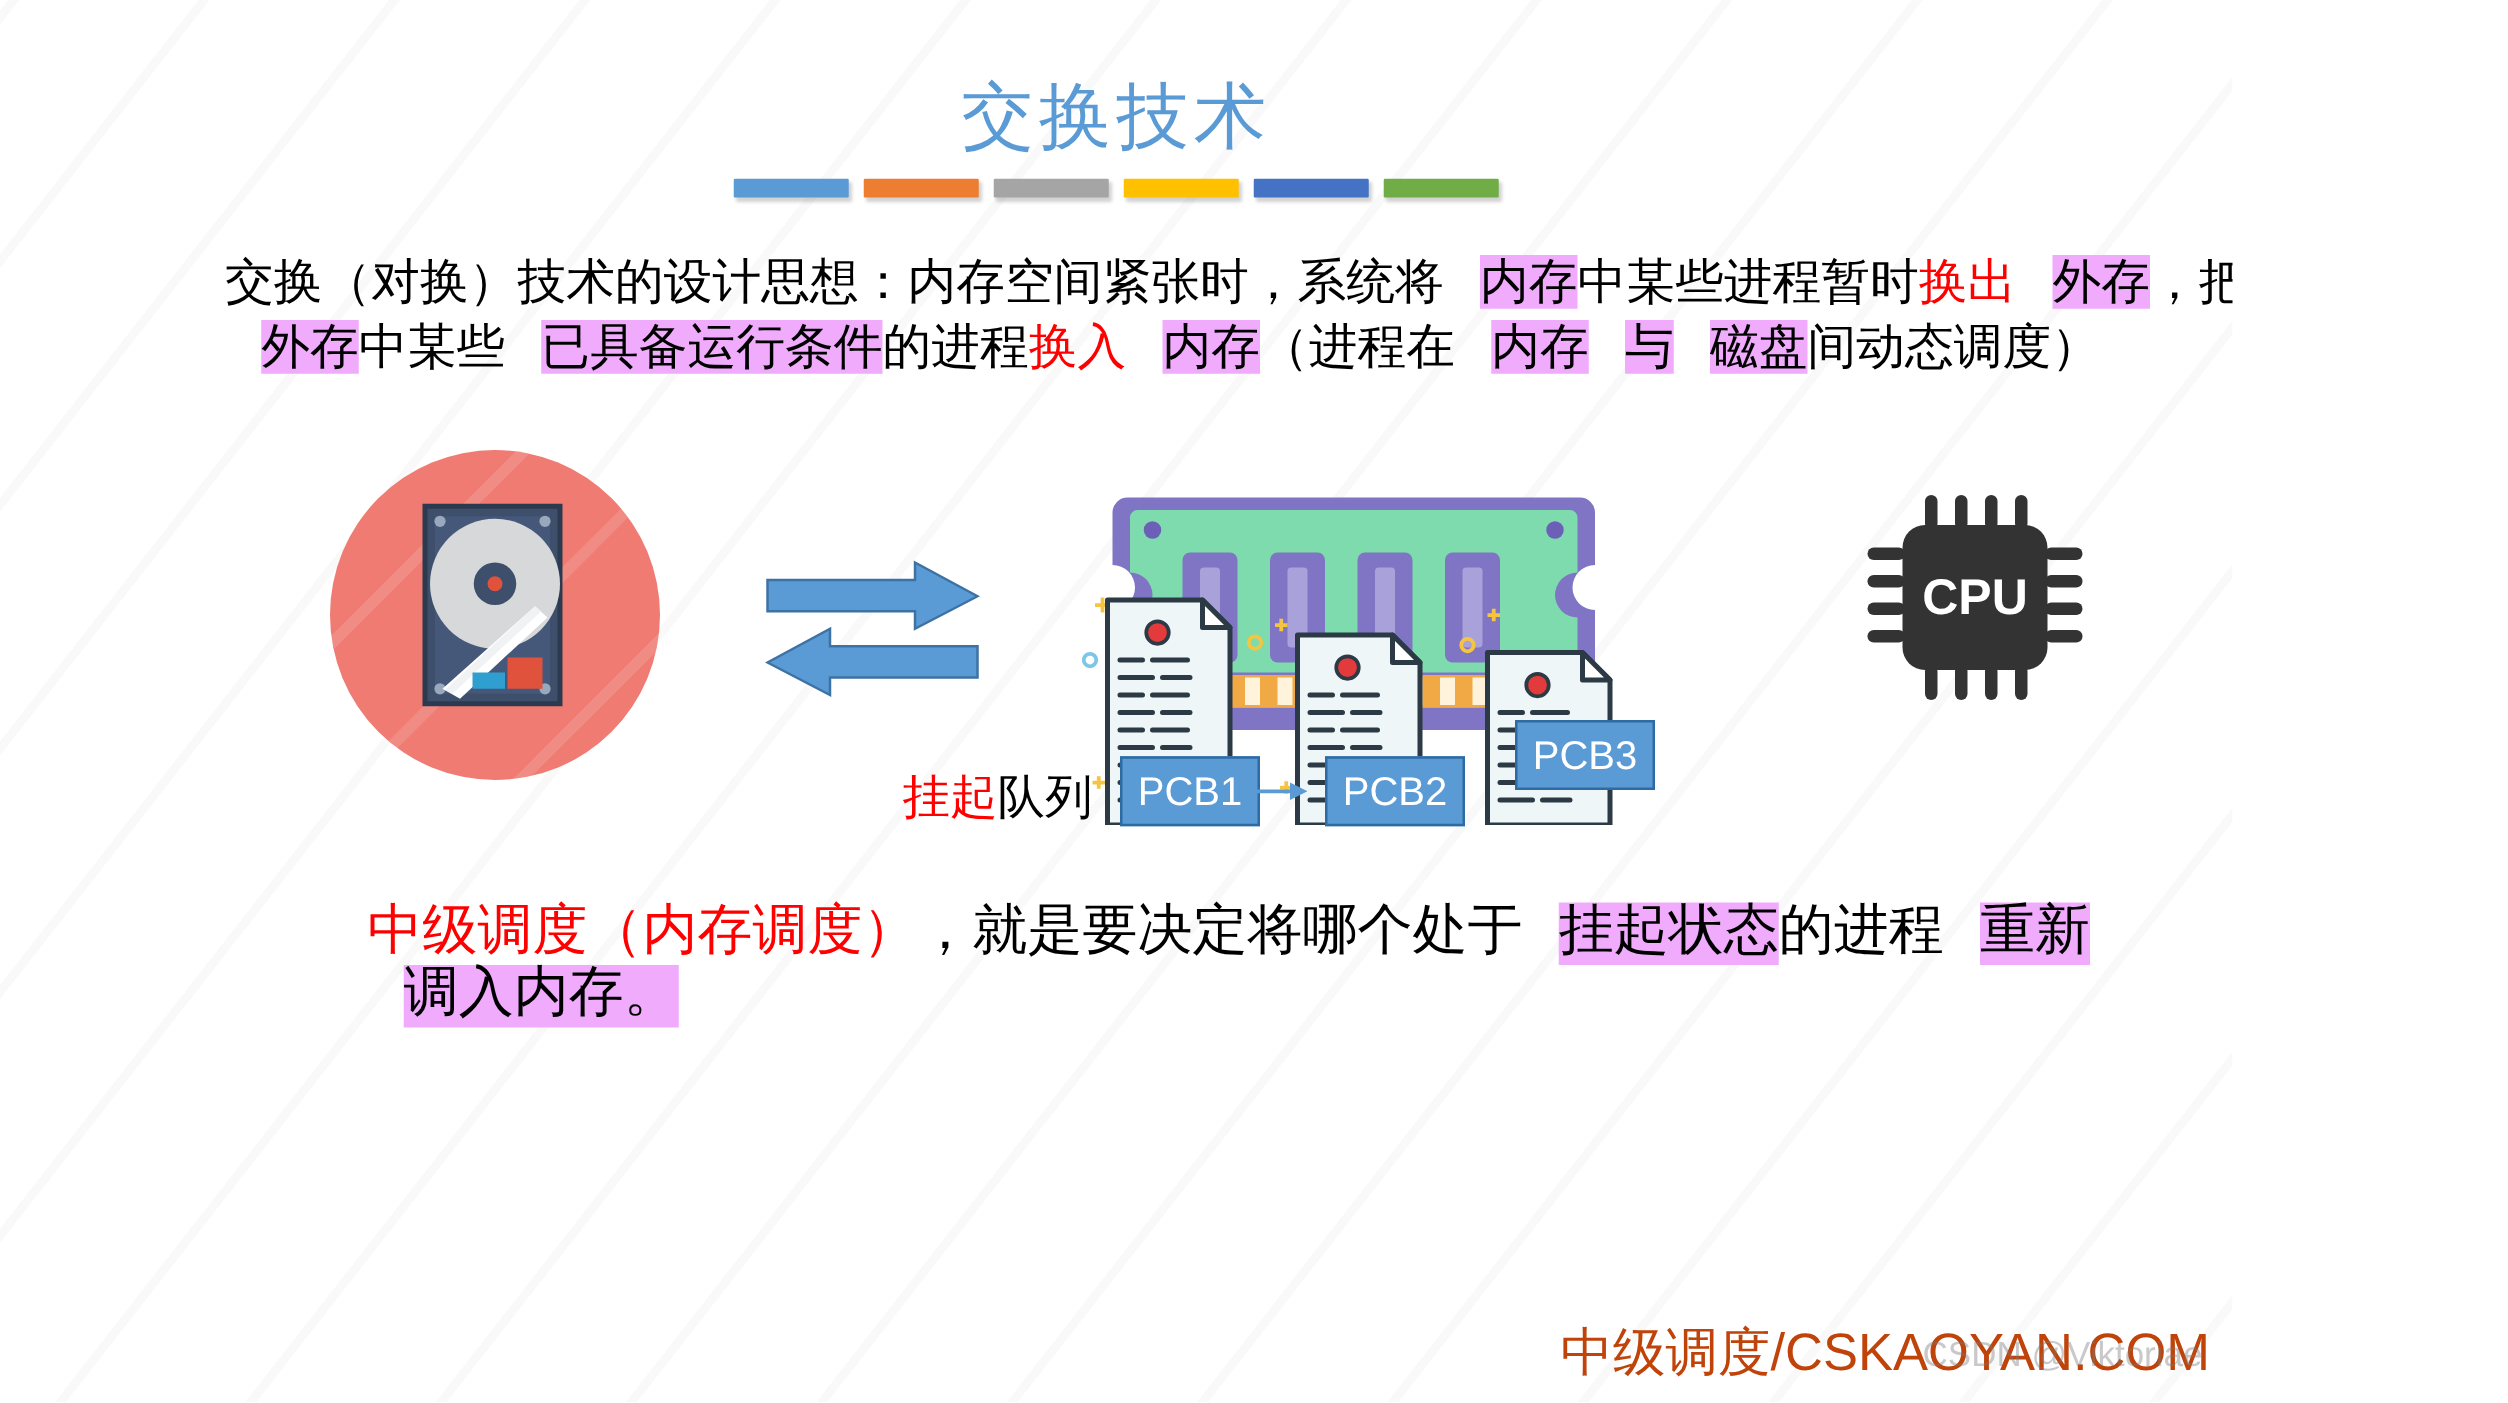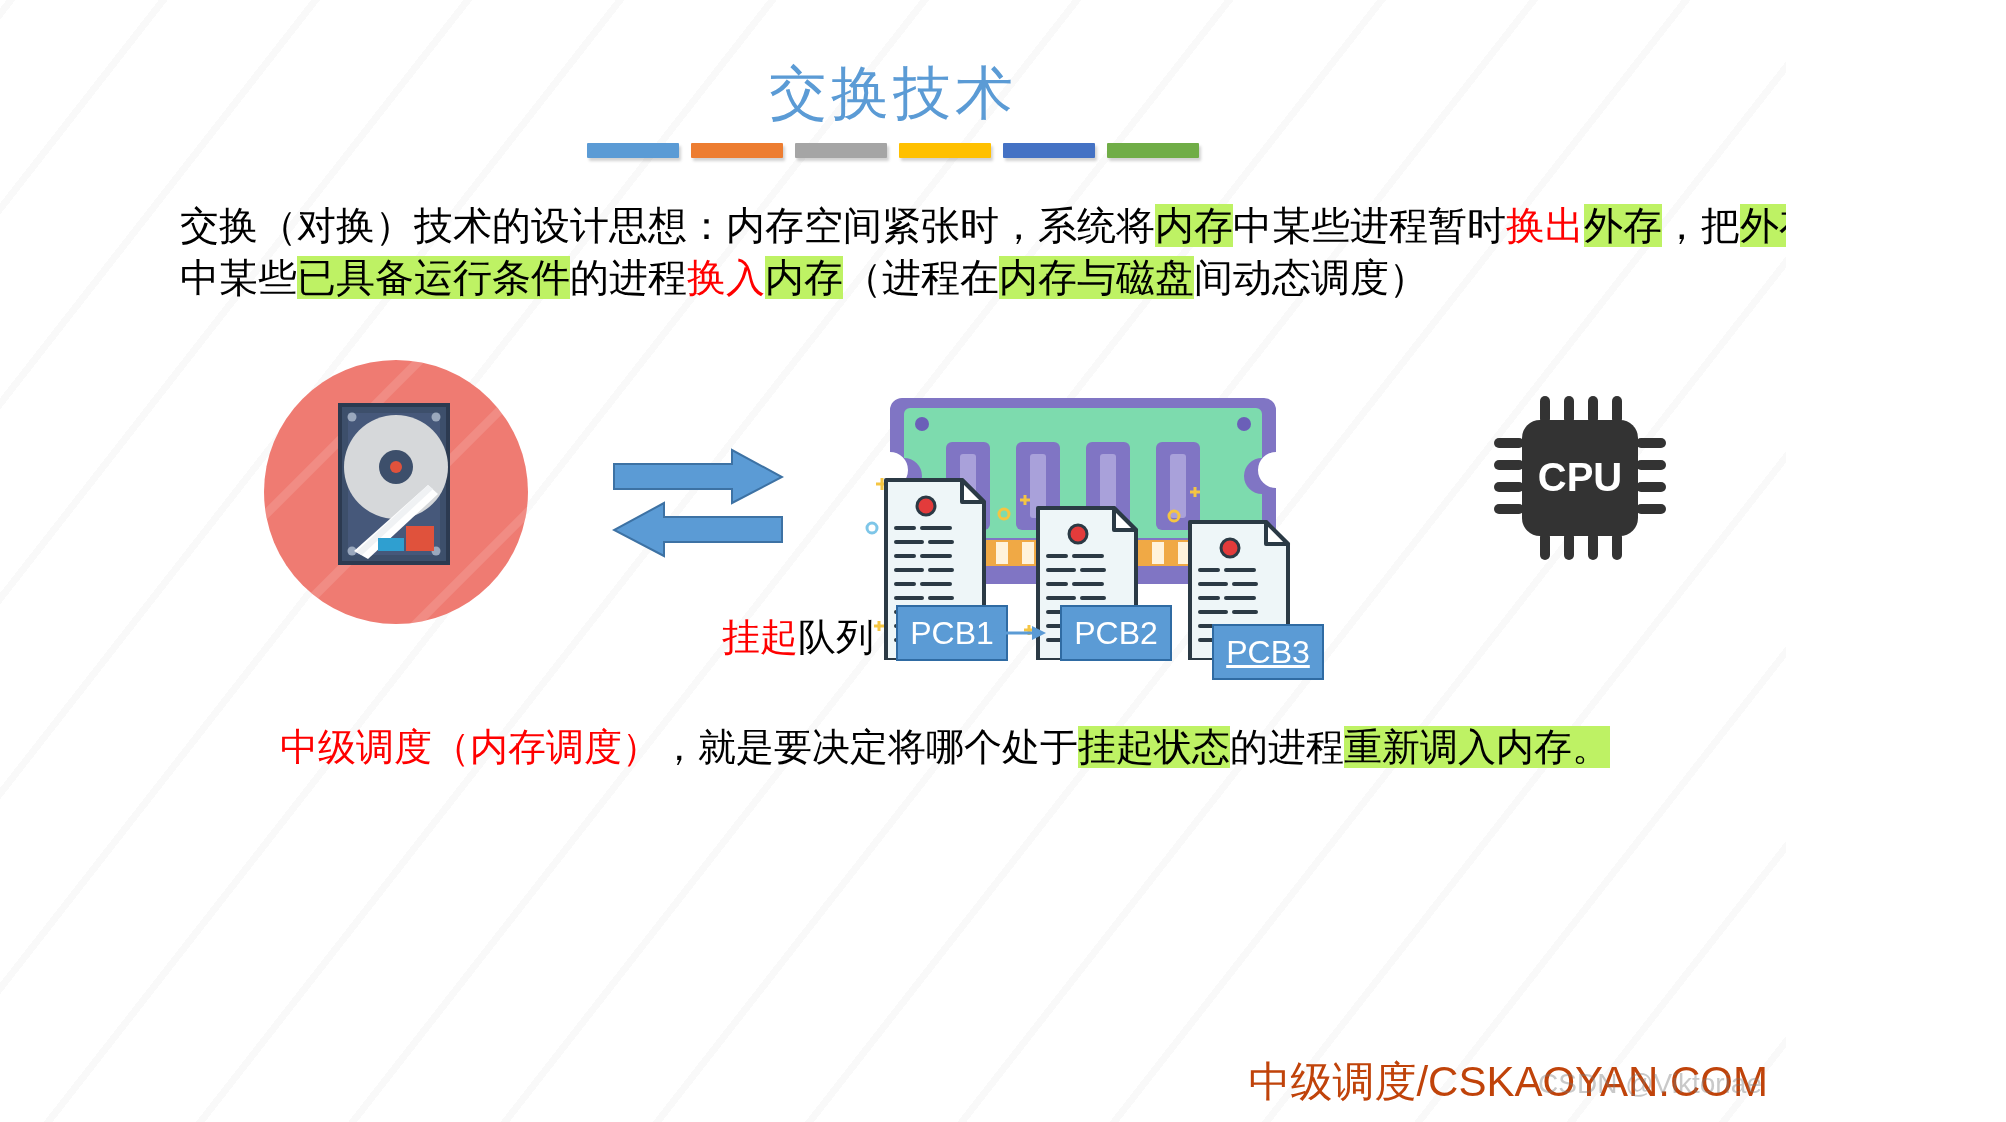--- a/index.html
+++ b/index.html
@@ -68,33 +68,34 @@
     left: 180px;
     width: 1660px;
     font-family: "Liberation Serif", serif;
     font-size: 39px;
     line-height: 52px;
     color: #000000;
     z-index: 4;
     letter-spacing: 0px;
   }
   .hl {
-    background: #bef264;
+    background: #f0abfc;
     box-decoration-break: clone;
+    margin-left: 29px;
     -webkit-box-decoration-break: clone;
   }
   .red { color: #ff0000; }
   
   #conclusion {
     position: absolute;
     top: 722px;
-    left: 280px;
+    left: 294px;
     width: 1400px;
-    font-family: Liberation Serif, serif;
-    font-size: 38px;
+    font-family: Liberation Mono, monospace;
+    font-size: 44px;
     line-height: 50px;
     color: #000000;
     z-index: 4;
   }
   
   #disk-icon {
     position: absolute;
     left: 262px;
     top: 358px;
     width: 268px;
@@ -131,21 +132,21 @@
     font-size: 32px;
     display: flex;
     align-items: center;
     justify-content: center;
     z-index: 6;
     box-sizing: border-box;
     margin-left: 16px;
   }
   #pcb1 { left: 880px; top: 605px; }
   #pcb2 { left: 1044px; top: 605px; }
-  #pcb3 { left: 1196px; top: 624px; text-decoration: underline; }
+  #pcb3 { left: 1196px; top: 576px; }
   #pcb-arrow {
     position: absolute;
     left: 992px;
     top: 624px;
     width: 54px;
     height: 18px;
     z-index: 6;
   }
   #queue-label {
     position: absolute;

